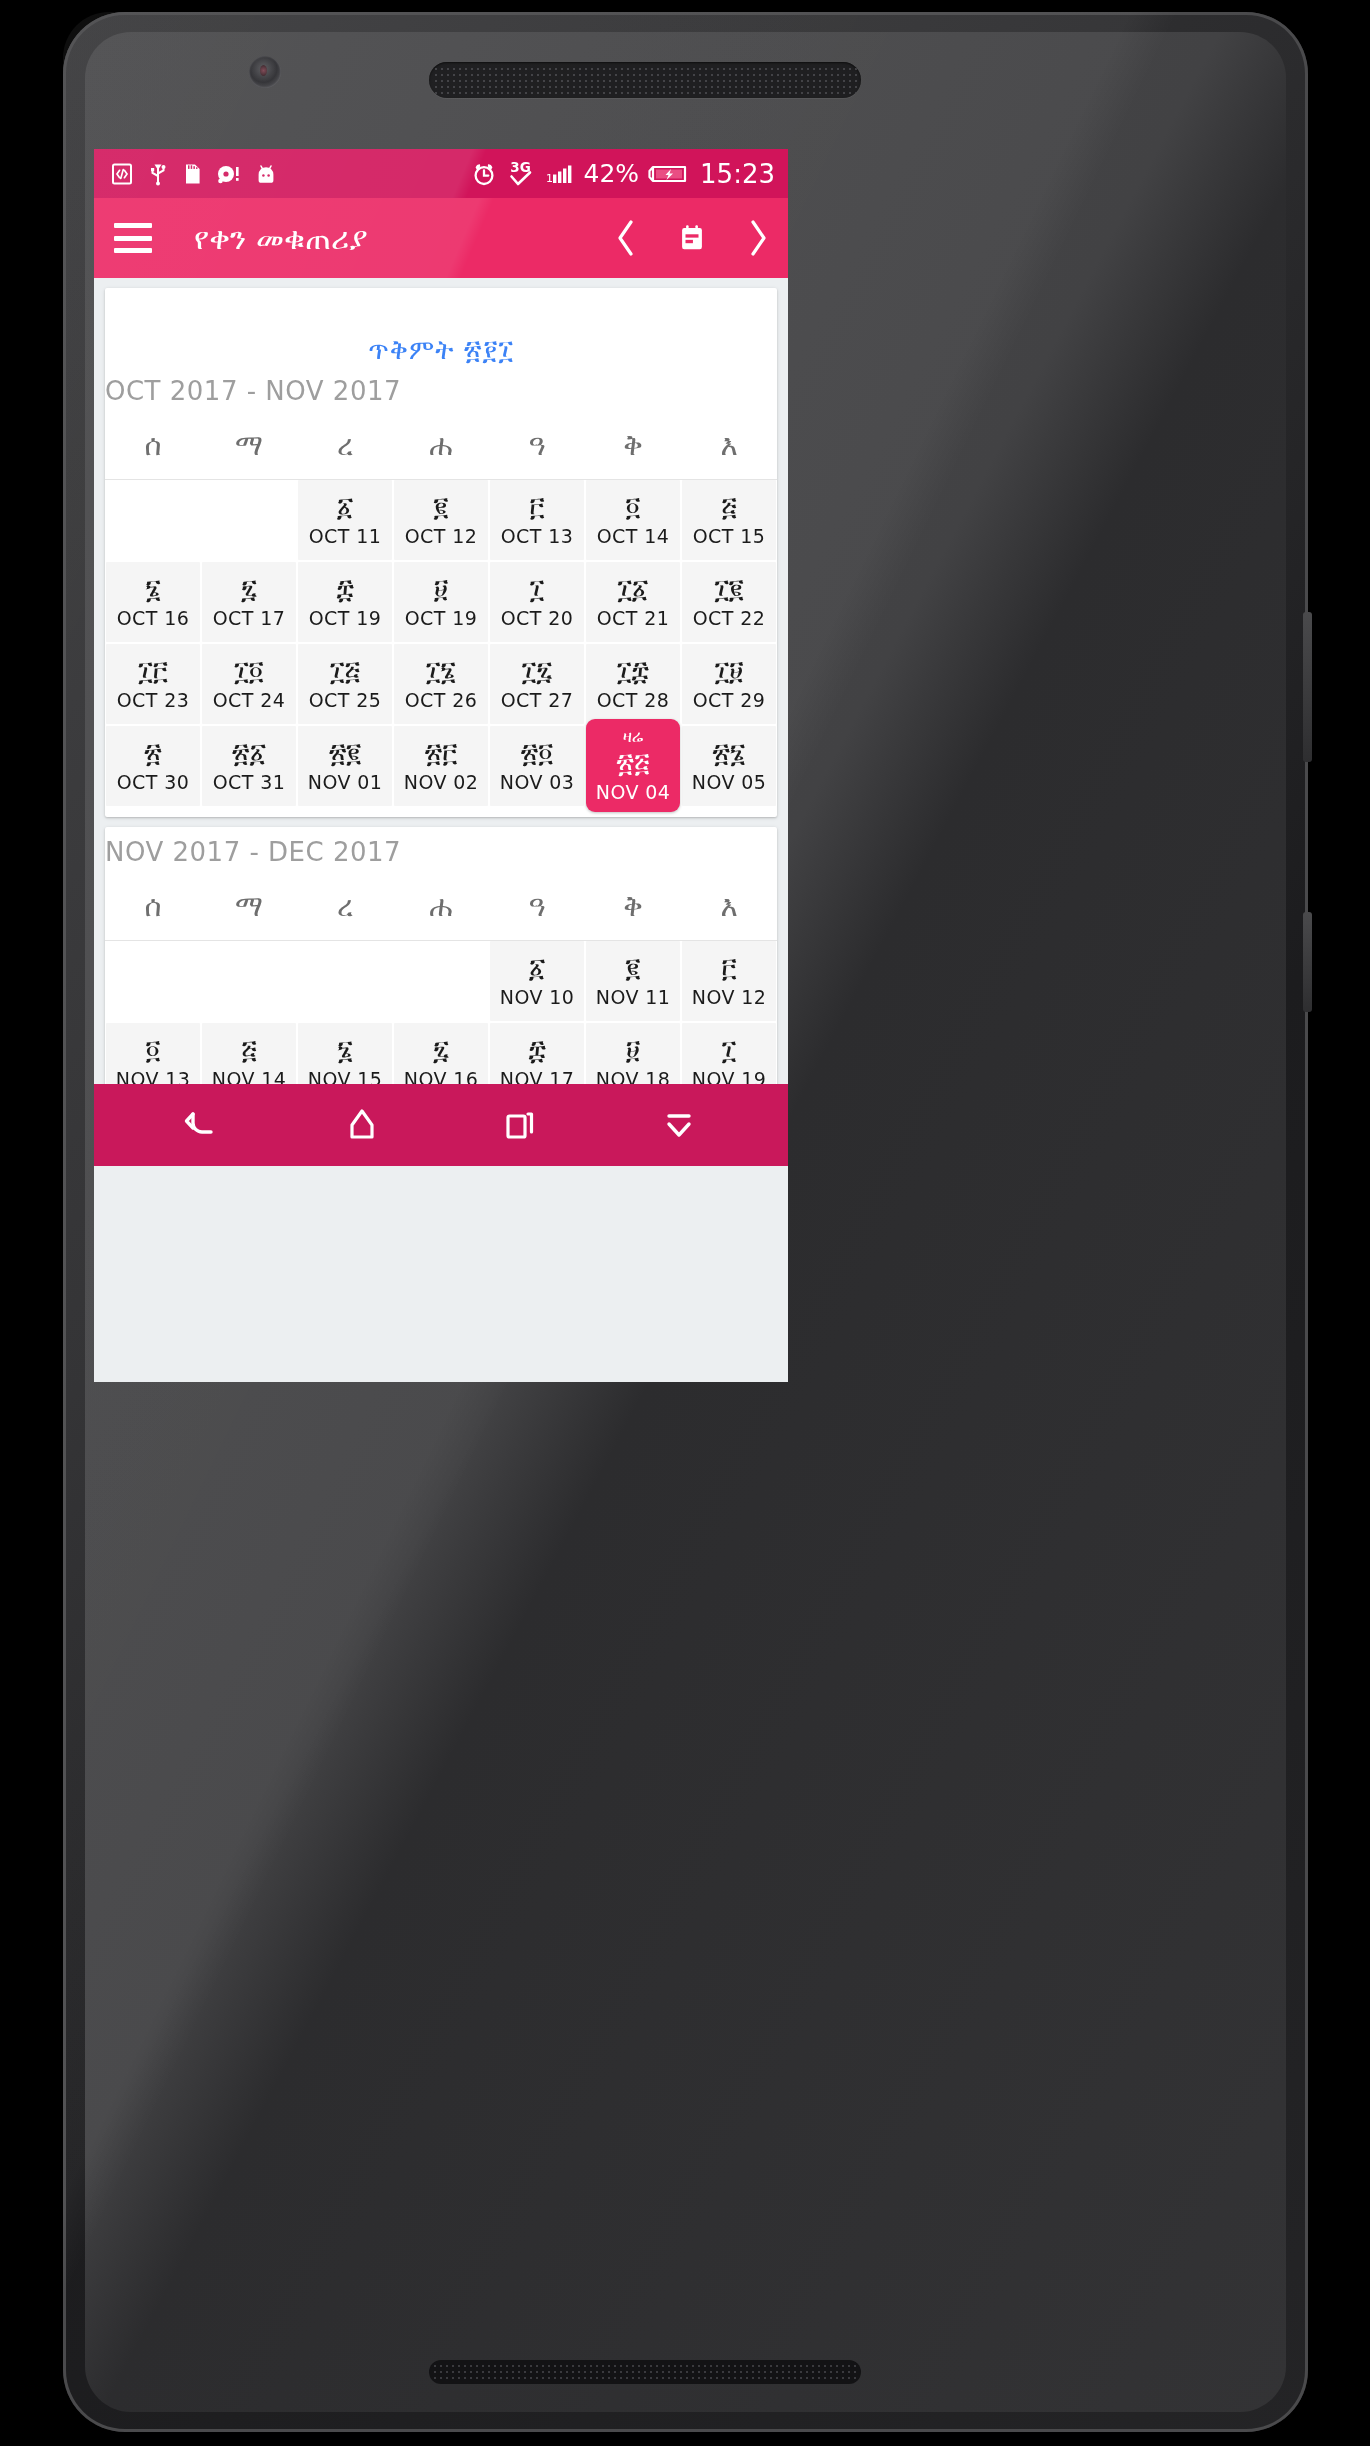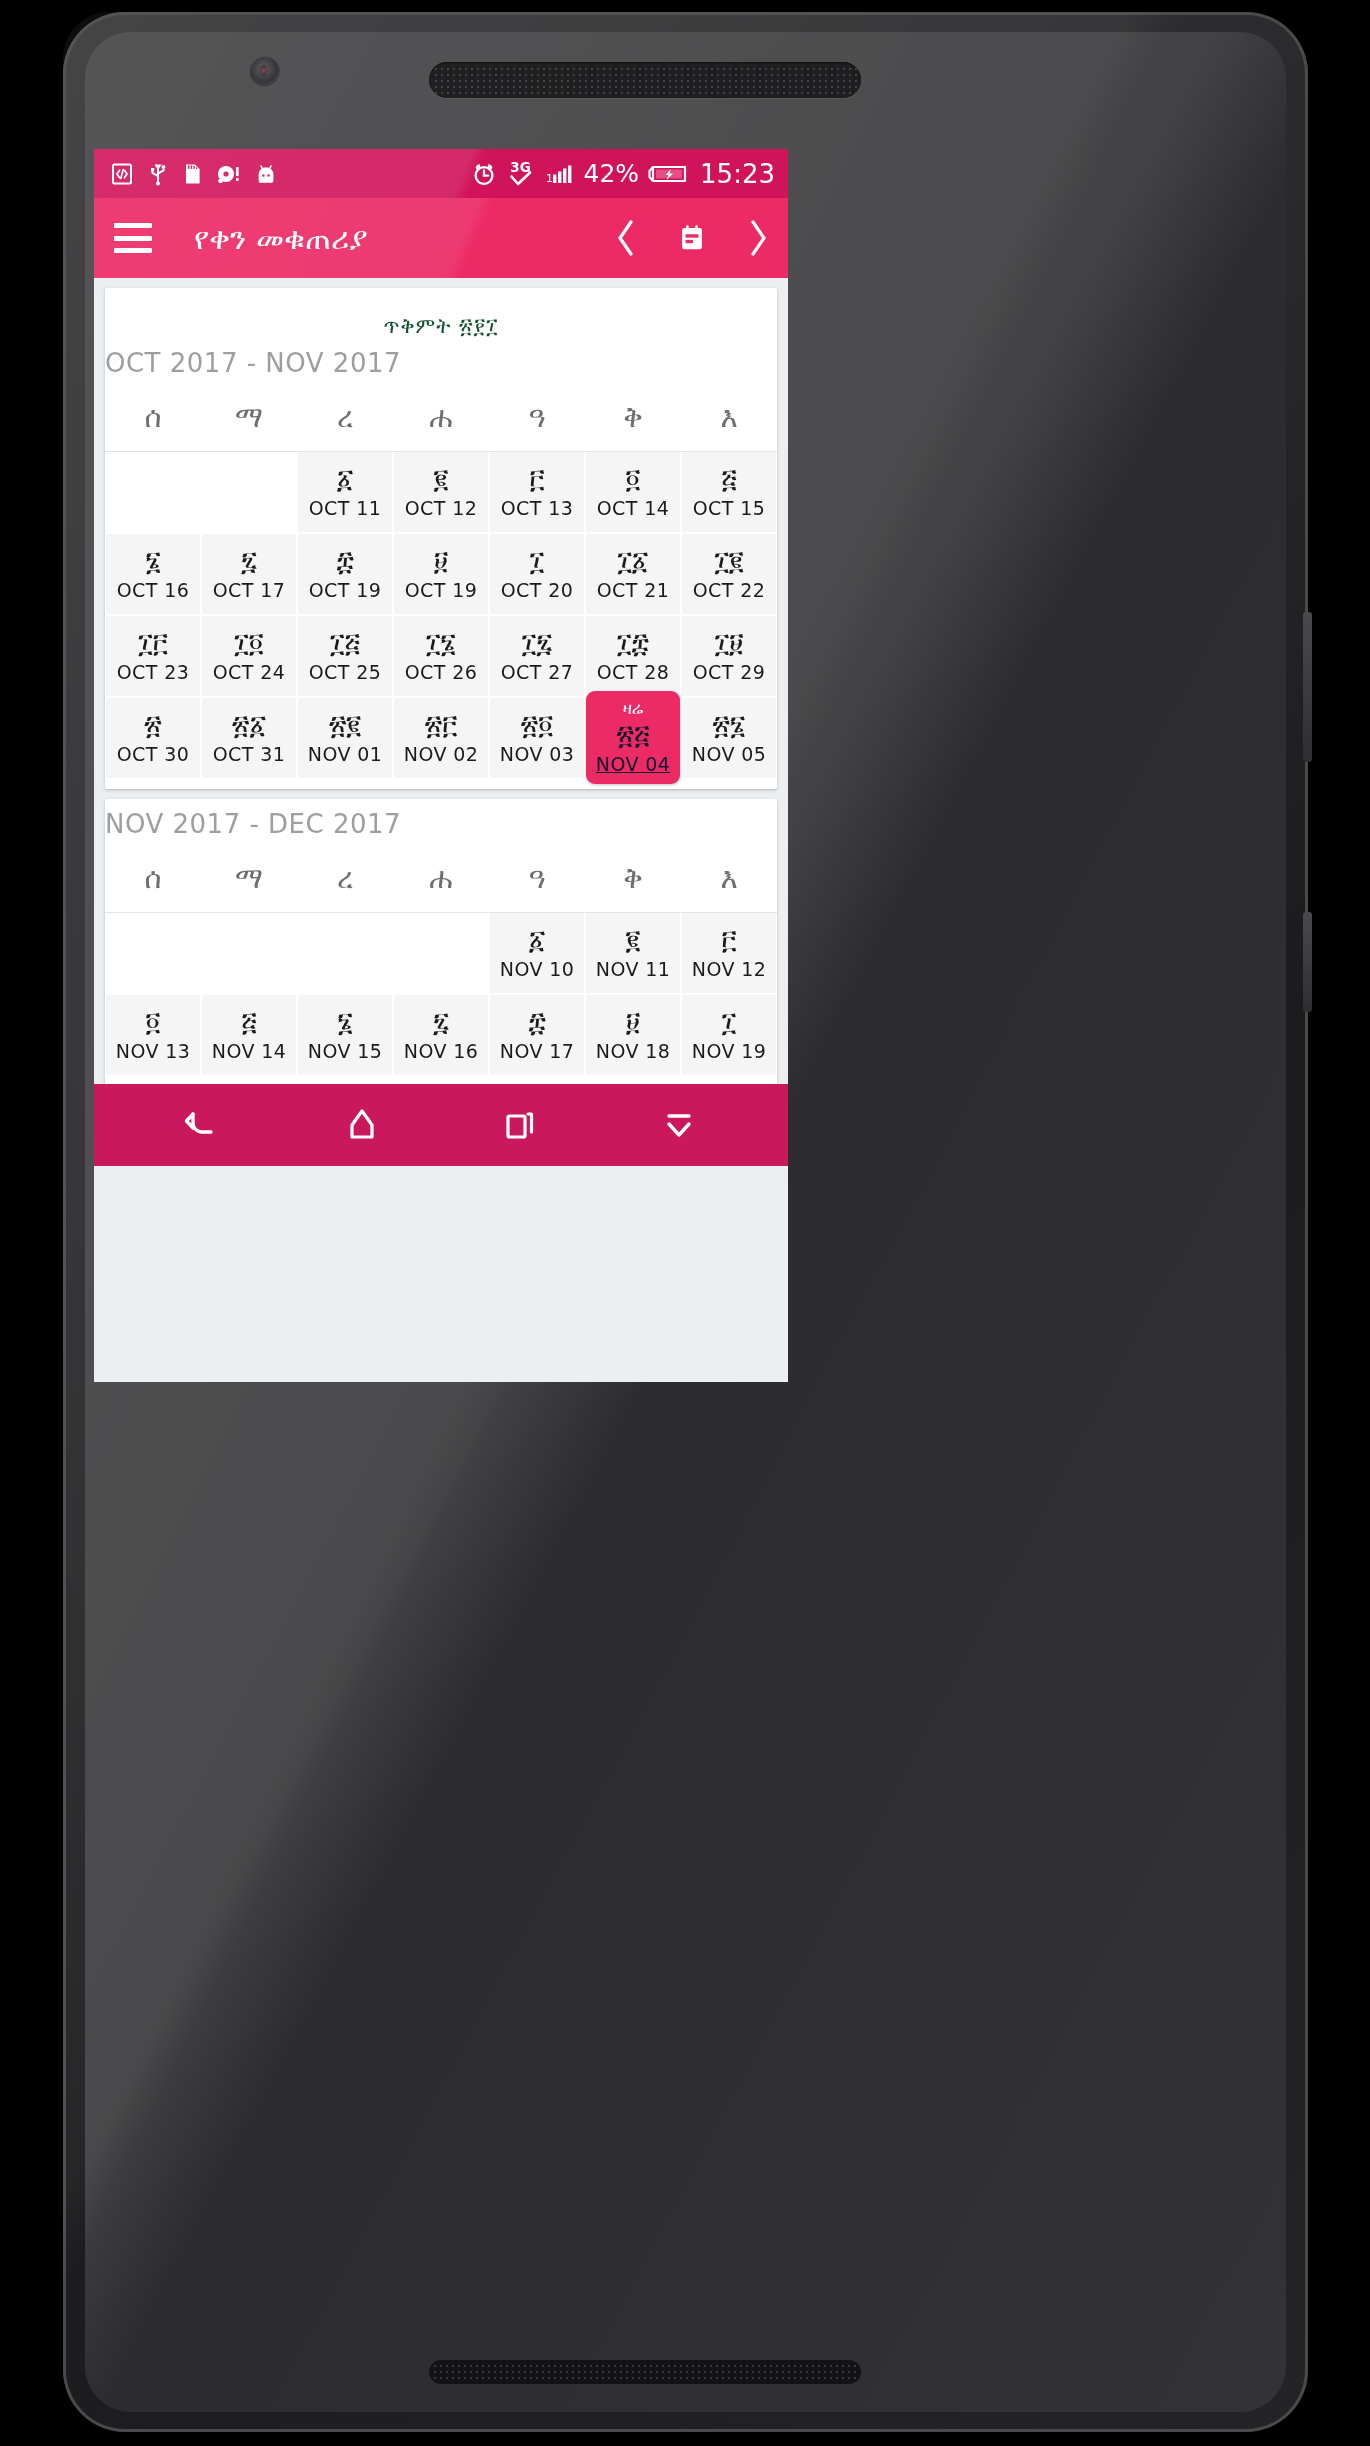--- a/index.html
+++ b/index.html
@@ -190,23 +190,23 @@
 
   .card {
     background: #ffffff;
     margin: 10px 11px 0 11px;
     border-radius: 2px;
     box-shadow: 0 1px 2px rgba(0,0,0,0.16), 0 1px 4px rgba(0,0,0,0.10);
     padding-bottom: 9px;
   }
   .card-title {
     text-align: center;
-    font-size: 21px;
-    color: #14532d;
-    padding-top: 26px;
+    font-size: 27px;
+    color: #3b82f6;
+    padding-top: 46px;
     letter-spacing: 1px;
     font-weight: 400;
   }
   .card-sub {
     font-size: 26px;
     color: #9e9e9e;
     padding-top: 10px;
     padding-bottom: 20px;
     letter-spacing: 0.5px;
   }
@@ -254,21 +254,21 @@
     background: #ec2a66;
     border-radius: 9px;
     height: 93px;
     margin-top: -7px;
     margin-bottom: -6px;
     z-index: 3;
     position: relative;
     box-shadow: 0 1px 3px rgba(0,0,0,0.25);
   }
   .day.today .day-eth,
-  .day.today .day-greg { color: #0f172a; text-decoration: underline; }
+  .day.today .day-greg { color: #ffffff; }
   .today-label {
     font-size: 17px;
     color: #ffffff;
     line-height: 1;
     margin-bottom: 4px;
   }
 
   
   .nav-bar {
     position: absolute;

